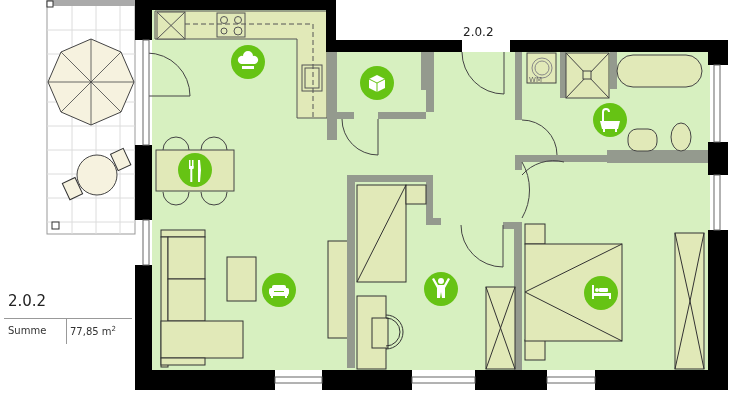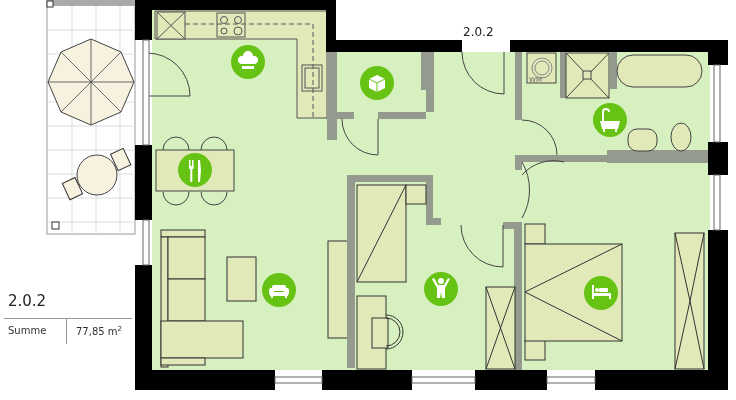--- a/index.html
+++ b/index.html
@@ -2,21 +2,21 @@
 <html><head>
 <meta charset="utf-8">
 <style>
   html, body { margin:0; padding:0; background:#ffffff; }
   body { width:736px; height:400px; position:relative; overflow:hidden; font-family:"DejaVu Sans", sans-serif; }
   #plan { position:absolute; left:0; top:0; }
   .label-unit { position:absolute; left:8px; top:292px; font-size:15px; color:#222; }
   .summary-line { position:absolute; left:4px; top:318px; width:128px; height:1px; background:#999; }
   .summary-sep { position:absolute; left:66px; top:318px; width:1px; height:26px; background:#999; }
   .summary-label { position:absolute; left:8px; top:325px; font-size:10px; color:#333; }
-  .summary-value { position:absolute; left:70px; top:325px; width:58px; text-align:center; font-size:10px; color:#333; }
+  .summary-value { position:absolute; left:70px; top:325px; width:58px; text-align:left; font-size:10px; color:#333; }
   .summary-value sup { font-size:7px; vertical-align:4px; }
   .label-top { position:absolute; left:463px; top:25px; font-size:12px; color:#222; }
 </style>
 </head>
 <body>
 
 <svg id="plan" width="736" height="400" viewBox="0 0 736 400" xmlns="http://www.w3.org/2000/svg">
 
   <g>
     <rect x="47" y="0" width="88" height="234" fill="#ffffff" stroke="#999" stroke-width="1"></rect>

